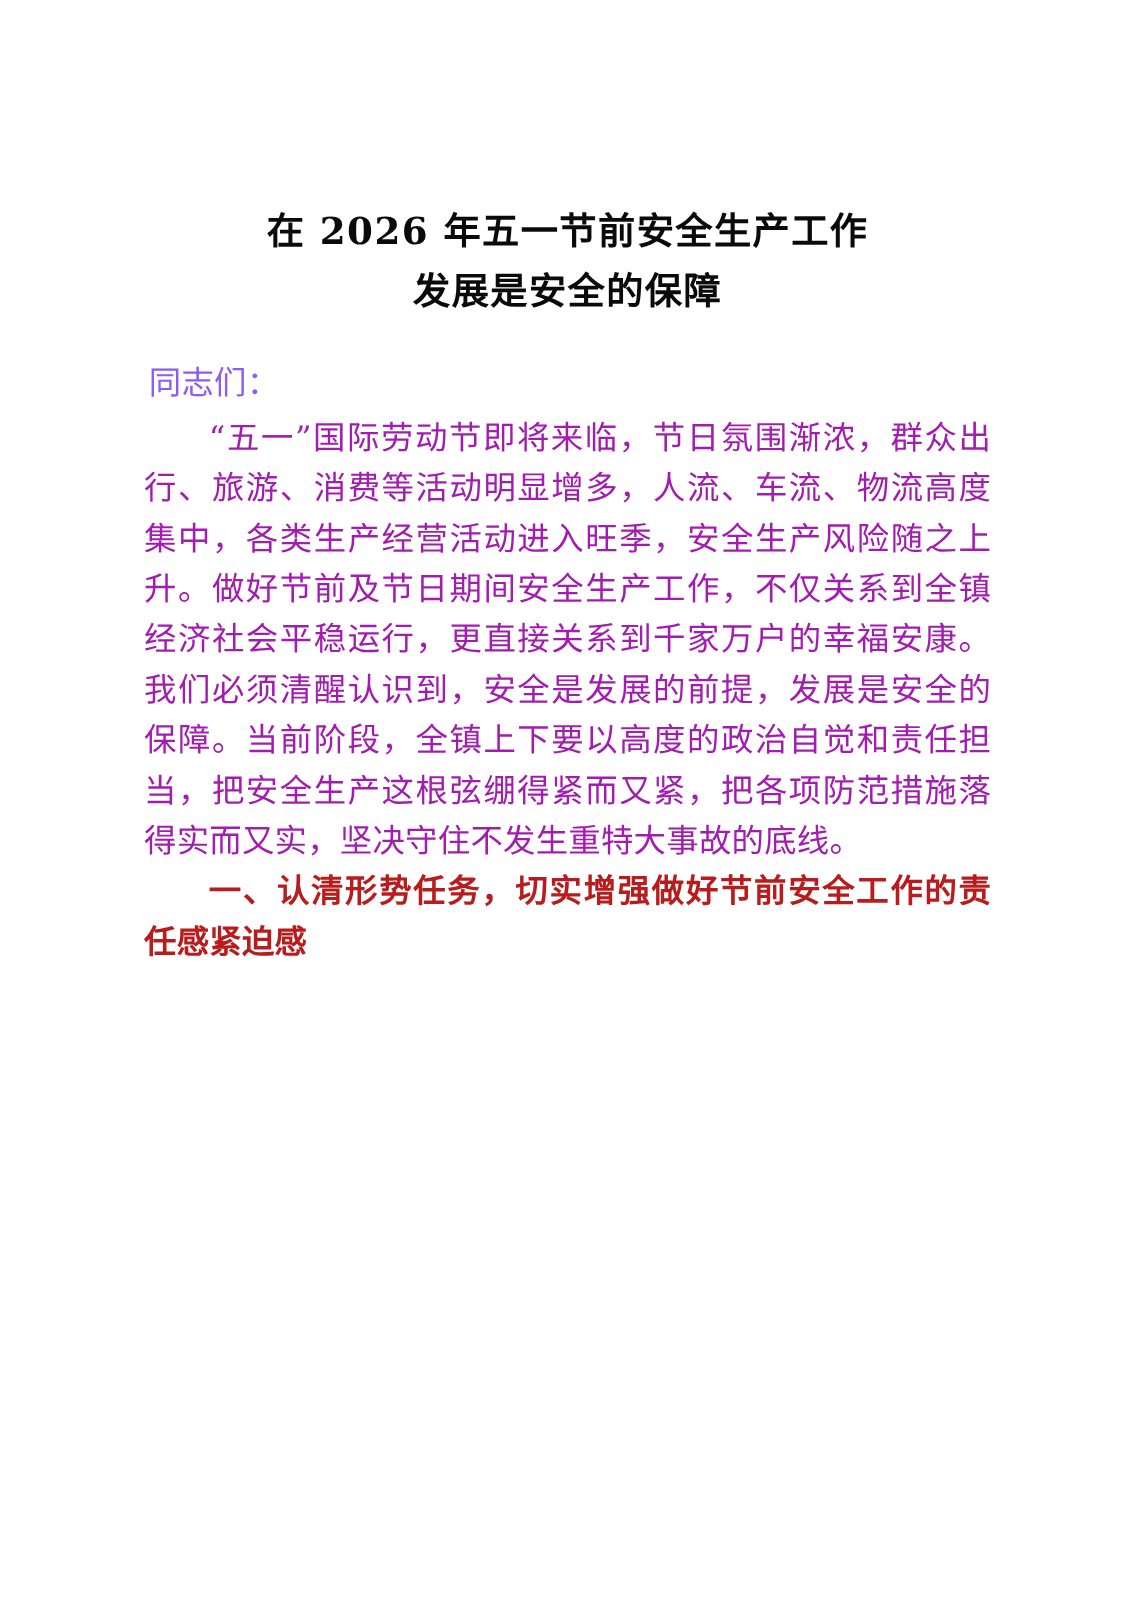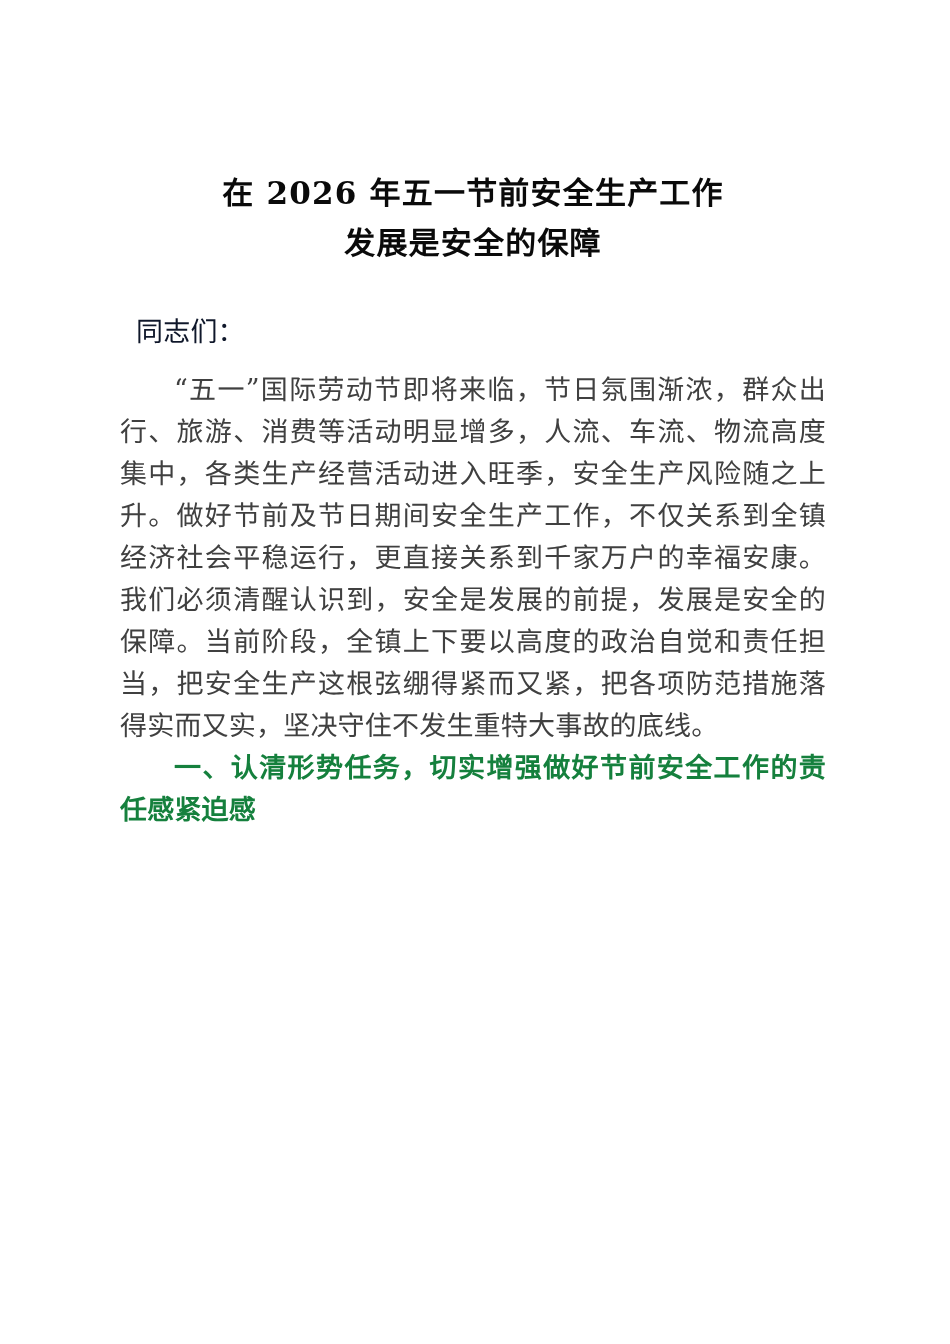--- a/index.html
+++ b/index.html
@@ -40,51 +40,51 @@
     font-family: "DejaVu Serif", "Liberation Serif", serif;
   }
 
   .doc-title .title-line {
     display: block;
     white-space: nowrap;
   }
 
   
   .salutation {
-    margin: 16px;
+    margin: 4px;
     padding-top: 27px;
     font-size: 27px;
     line-height: 42px;
-    color: #0f172a;
+    color: #8b5cf6;
     text-align: justify;
     text-justify: inter-ideograph;
     letter-spacing: 0.2px;
   }
 
   .para {
     margin: 0;
     font-size: 27px;
     line-height: 42px;
-    color: #404040;
+    color: #a21caf;
     text-indent: 2em;
     text-align: justify;
     text-justify: inter-ideograph;
     letter-spacing: 0.2px;
     text-align-last: left;
   }
 
   .para.stretch {
     text-align: justify;
   }
 
   .heading {
     margin: 0;
     font-size: 27px;
     line-height: 42px;
-    color: #15803d;
+    color: #b91c1c;
     font-weight: 700;
     text-indent: 2em;
     text-align: justify;
     text-justify: inter-ideograph;
     letter-spacing: 0.2px;
     text-align-last: left;
   }
 </style>
 </head>
 <body>

